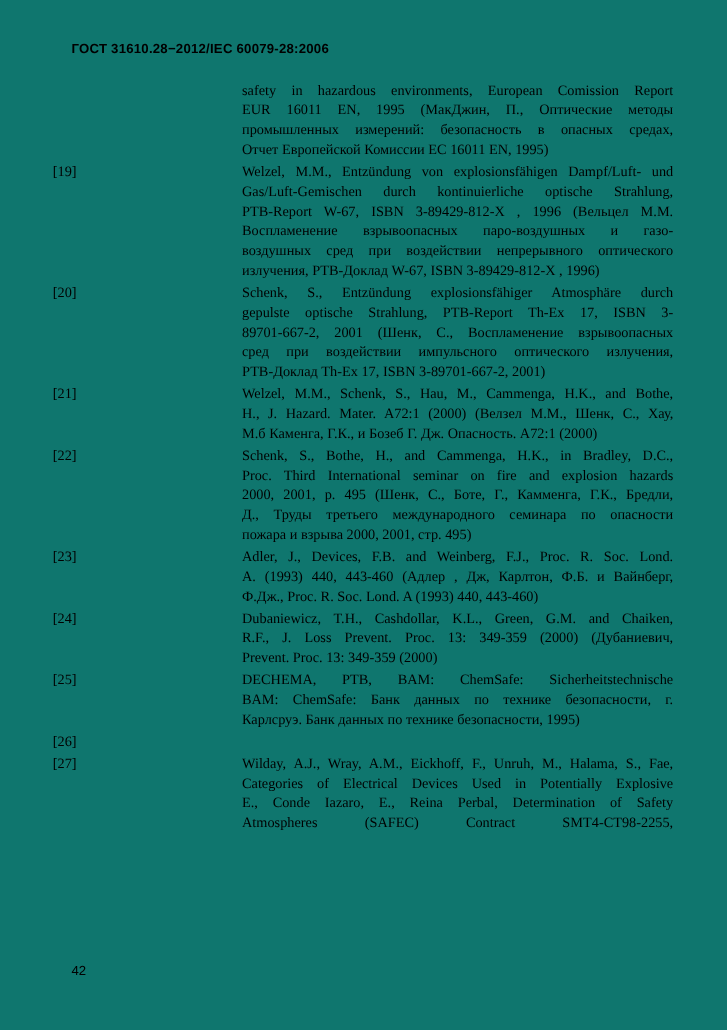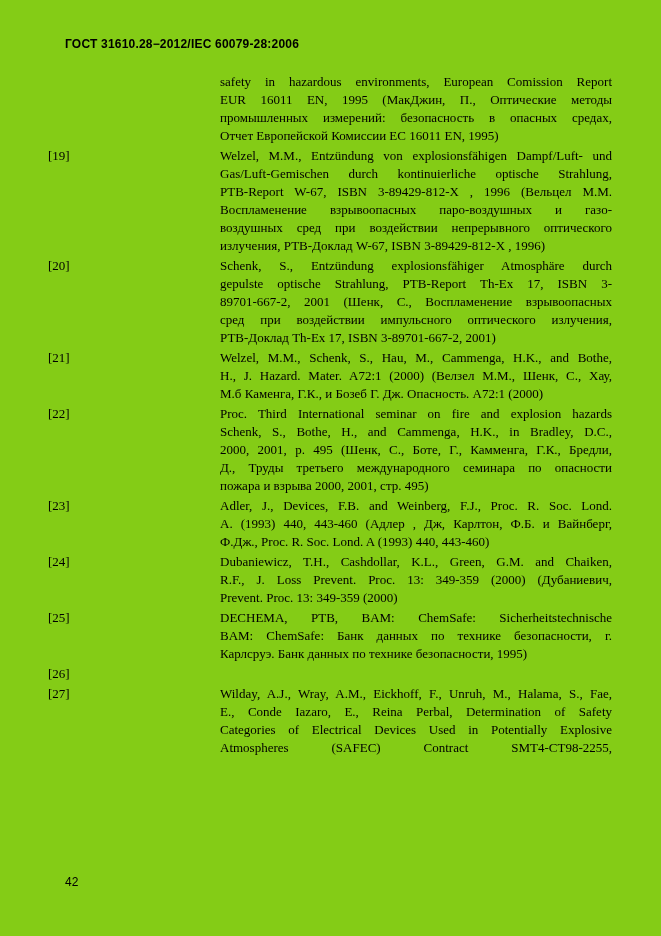--- a/index.html
+++ b/index.html
@@ -5,21 +5,21 @@
 <style>
   html, body {
     margin: 0;
     padding: 0;
     background: #ffffff;
   }
   .page {
     position: relative;
     width: 661px;
     height: 936px;
-    background: #84cc16;
+    background: #0f766e;
     color: #000000;
     font-family: "Liberation Sans", "DejaVu Sans", sans-serif;
     overflow: hidden;
   }
   .running-header {
     position: absolute;
     left: 65px;
     top: 37px;
     font-size: 12px;
     font-weight: bold;
@@ -108,22 +108,22 @@
         <div class="ref-label">[21]</div>
         <div class="ref-body">
           <div class="ref-line just">Welzel, M.M., Schenk, S., Hau, M., Cammenga, H.K., and Bothe,</div>
           <div class="ref-line just">H., J. Hazard. Mater. A72:1 (2000) (Велзел М.М., Шенк, С., Хау,</div>
           <div class="ref-line">М.б Каменга, Г.К., и Бозеб Г. Дж. Опасность. А72:1 (2000)</div>
         </div>
       </div>
       <div class="ref-entry">
         <div class="ref-label">[22]</div>
         <div class="ref-body">
+          <div class="ref-line just">Schenk, S., Bothe, H., and Cammenga, H.K., in Bradley, D.C.,</div>
           <div class="ref-line just">Proc. Third International seminar on fire and explosion hazards</div>
-          <div class="ref-line just">Schenk, S., Bothe, H., and Cammenga, H.K., in Bradley, D.C.,</div>
           <div class="ref-line just">2000, 2001, p. 495 (Шенк, С., Боте, Г., Камменга, Г.К., Бредли,</div>
           <div class="ref-line just">Д., Труды третьего международного семинара по опасности</div>
           <div class="ref-line">пожара и взрыва 2000, 2001, стр. 495)</div>
         </div>
       </div>
       <div class="ref-entry">
         <div class="ref-label">[23]</div>
         <div class="ref-body">
           <div class="ref-line just">Adler, J., Devices, F.B. and Weinberg, F.J., Proc. R. Soc. Lond.</div>
           <div class="ref-line just">A. (1993) 440, 443-460 (Адлер , Дж, Карлтон, Ф.Б. и Вайнберг,</div>
@@ -146,22 +146,22 @@
           <div class="ref-line">Карлсруэ. Банк данных по технике безопасности, 1995)</div>
         </div>
       </div>
       <div class="ref-entry">
         <div class="ref-label">[26]</div>
       </div>
       <div class="ref-entry">
         <div class="ref-label">[27]</div>
         <div class="ref-body">
           <div class="ref-line just">Wilday, A.J., Wray, A.M., Eickhoff, F., Unruh, M., Halama, S., Fae,</div>
+          <div class="ref-line just">Categories of Electrical Devices Used in Potentially Explosive</div>
           <div class="ref-line just">E., Conde Iazaro, E., Reina Perbal, Determination of Safety</div>
-          <div class="ref-line just">Categories of Electrical Devices Used in Potentially Explosive</div>
           <div class="ref-line just">Atmospheres (SAFEC) Contract SMT4-CT98-2255,</div>
         </div>
       </div>
     </div>
 
   <div class="page-number">42</div>
 
 </div>
 
 </body></html>

